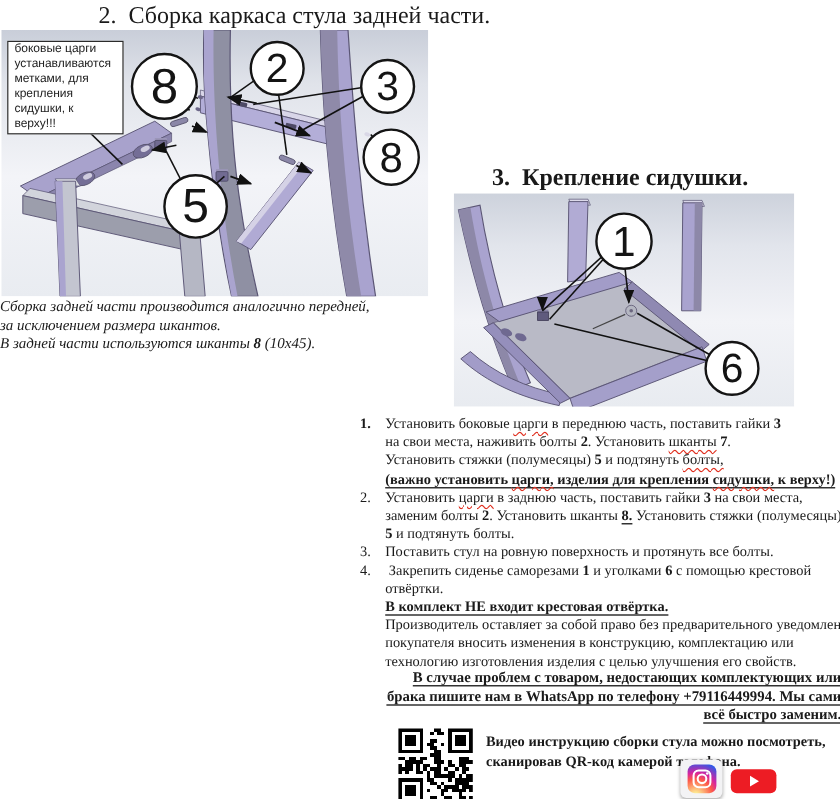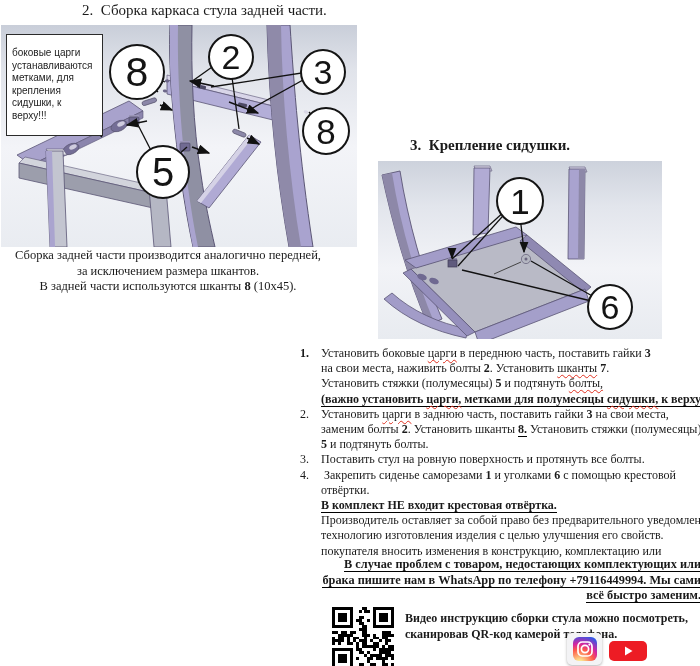--- a/index.html
+++ b/index.html
@@ -1,32 +1,32 @@
 <!DOCTYPE html>
 <html><head>
 <meta charset="utf-8">
 <style>
   html,body{margin:0;padding:0;background:#fff;}
   #page{position:relative;width:700px;height:666px;background:#fff;overflow:hidden;
         font-family:"Liberation Serif",serif;color:#1a1a1a;}
   .abs{position:absolute;}
-  .title{font-size:15px;white-space:pre;}
+  .title{font-size:20px;white-space:pre;}
   
   .diagram{position:absolute;overflow:hidden;}
   .diagram svg{position:absolute;left:0;top:0;}
   
   .co{position:absolute;background:#fff;border:2.6px solid #141414;border-radius:50%;
       display:flex;align-items:center;justify-content:center;
       font-family:"Liberation Sans",sans-serif;font-weight:400;color:#141414;line-height:1;}
   
   .notebox{position:absolute;background:#fff;border:1.6px solid #2b2b2b;
       font-family:"Liberation Sans",sans-serif;font-size:10px;line-height:12.6px;
-      color:#222;padding:12px 5px;}
-  
-  .caption{font-size:12.5px;line-height:15.5px;text-align:center;}
+      color:#222;padding:0 5px;}
+  
+  .caption{font-size:12.5px;line-height:15.5px;font-style:italic;}
   
   #steps{position:absolute;left:300px;top:346px;width:400px;font-size:12px;line-height:15.2px;}
   .step{position:relative;padding-left:21px;}
   .step .num{position:absolute;left:0;top:0;}
   .ln{white-space:pre;}
   .b{font-weight:bold;}
   .u{border-bottom:1.4px solid #000;}
   .w{text-decoration-line:underline;text-decoration-style:wavy;text-decoration-color:#e03020;
      text-decoration-thickness:1px;text-underline-offset:2px;margin-top:28px;}
   #warranty{position:absolute;left:321px;top:557px;width:380px;font-size:12.3px;line-height:15.6px;text-align:right;}
@@ -206,40 +206,40 @@
     <div class="co" style="left:118px;top:16px;width:44px;height:44px;font-size:35px;">1</div>
     <div class="co" style="left:209px;top:123px;width:42px;height:42px;font-size:34px;">6</div>
   </div>
 
   <div id="steps">
       <div class="step">
         <span class="num b">1.</span>
         <div class="ln"><span>Установить боковые </span><span class="w">царги</span><span> в переднюю часть, поставить гайки </span><span class="b">3</span></div>
         <div class="ln"><span>на свои места, наживить болты </span><span class="b">2</span><span>. Установить </span><span class="w">шканты</span><span> </span><span class="b">7</span><span>.</span></div>
         <div class="ln"><span>Установить стяжки (полумесяцы) </span><span class="b">5</span><span> и подтянуть </span><span class="w">болты,</span></div>
-        <div class="ln"><span class="b u">(важно установить </span><span class="b u w">царги,</span><span class="b u"> метками для полумесяцы </span><span class="b u w">сидушки,</span><span class="b u"> к верху!)</span></div>
+        <div class="ln"><span class="b u">(важно установить </span><span class="b u w">царги,</span><span class="b u"> изделия для крепления </span><span class="b u w">сидушки,</span><span class="b u"> к верху!)</span></div>
       </div>
       <div class="step">
         <span class="num">2.</span>
         <div class="ln"><span>Установить </span><span class="w">царги</span><span> в заднюю часть, поставить гайки </span><span class="b">3</span><span> на свои места,</span></div>
         <div class="ln"><span>заменим болты </span><span class="b">2</span><span>. Установить шканты </span><span class="b u">8.</span><span> Установить стяжки (полумесяцы)</span></div>
         <div class="ln"><span class="b">5</span><span> и подтянуть болты.</span></div>
       </div>
       <div class="step">
         <span class="num">3.</span>
         <div class="ln"><span>Поставить стул на ровную поверхность и протянуть все болты.</span></div>
       </div>
       <div class="step">
         <span class="num">4.</span>
         <div class="ln"><span> Закрепить сиденье саморезами </span><span class="b">1</span><span> и уголками </span><span class="b">6</span><span> с помощью крестовой</span></div>
         <div class="ln"><span>отвёртки.</span></div>
         <div class="ln"><span class="b u">В комплект НЕ входит крестовая отвёртка.</span></div>
         <div class="ln"><span>Производитель оставляет за собой право без предварительного уведомления</span></div>
+        <div class="ln"><span>покупателя вносить изменения в конструкцию, комплектацию или</span></div>
         <div class="ln"><span>технологию изготовления изделия с целью улучшения его свойств.</span></div>
-        <div class="ln"><span>покупателя вносить изменения в конструкцию, комплектацию или</span></div>
       </div>
     </div>
 
   <div id="warranty">
       <div class="ln"><span class="b u">В случае проблем с товаром, недостающих комплектующих или</span></div>
       <div class="ln"><span class="b u">брака пишите нам в WhatsApp по телефону +79116449994. Мы сами</span></div>
       <div class="ln"><span class="b u">всё быстро заменим.</span></div>
     </div>
 
   <div id="qrwrap">

